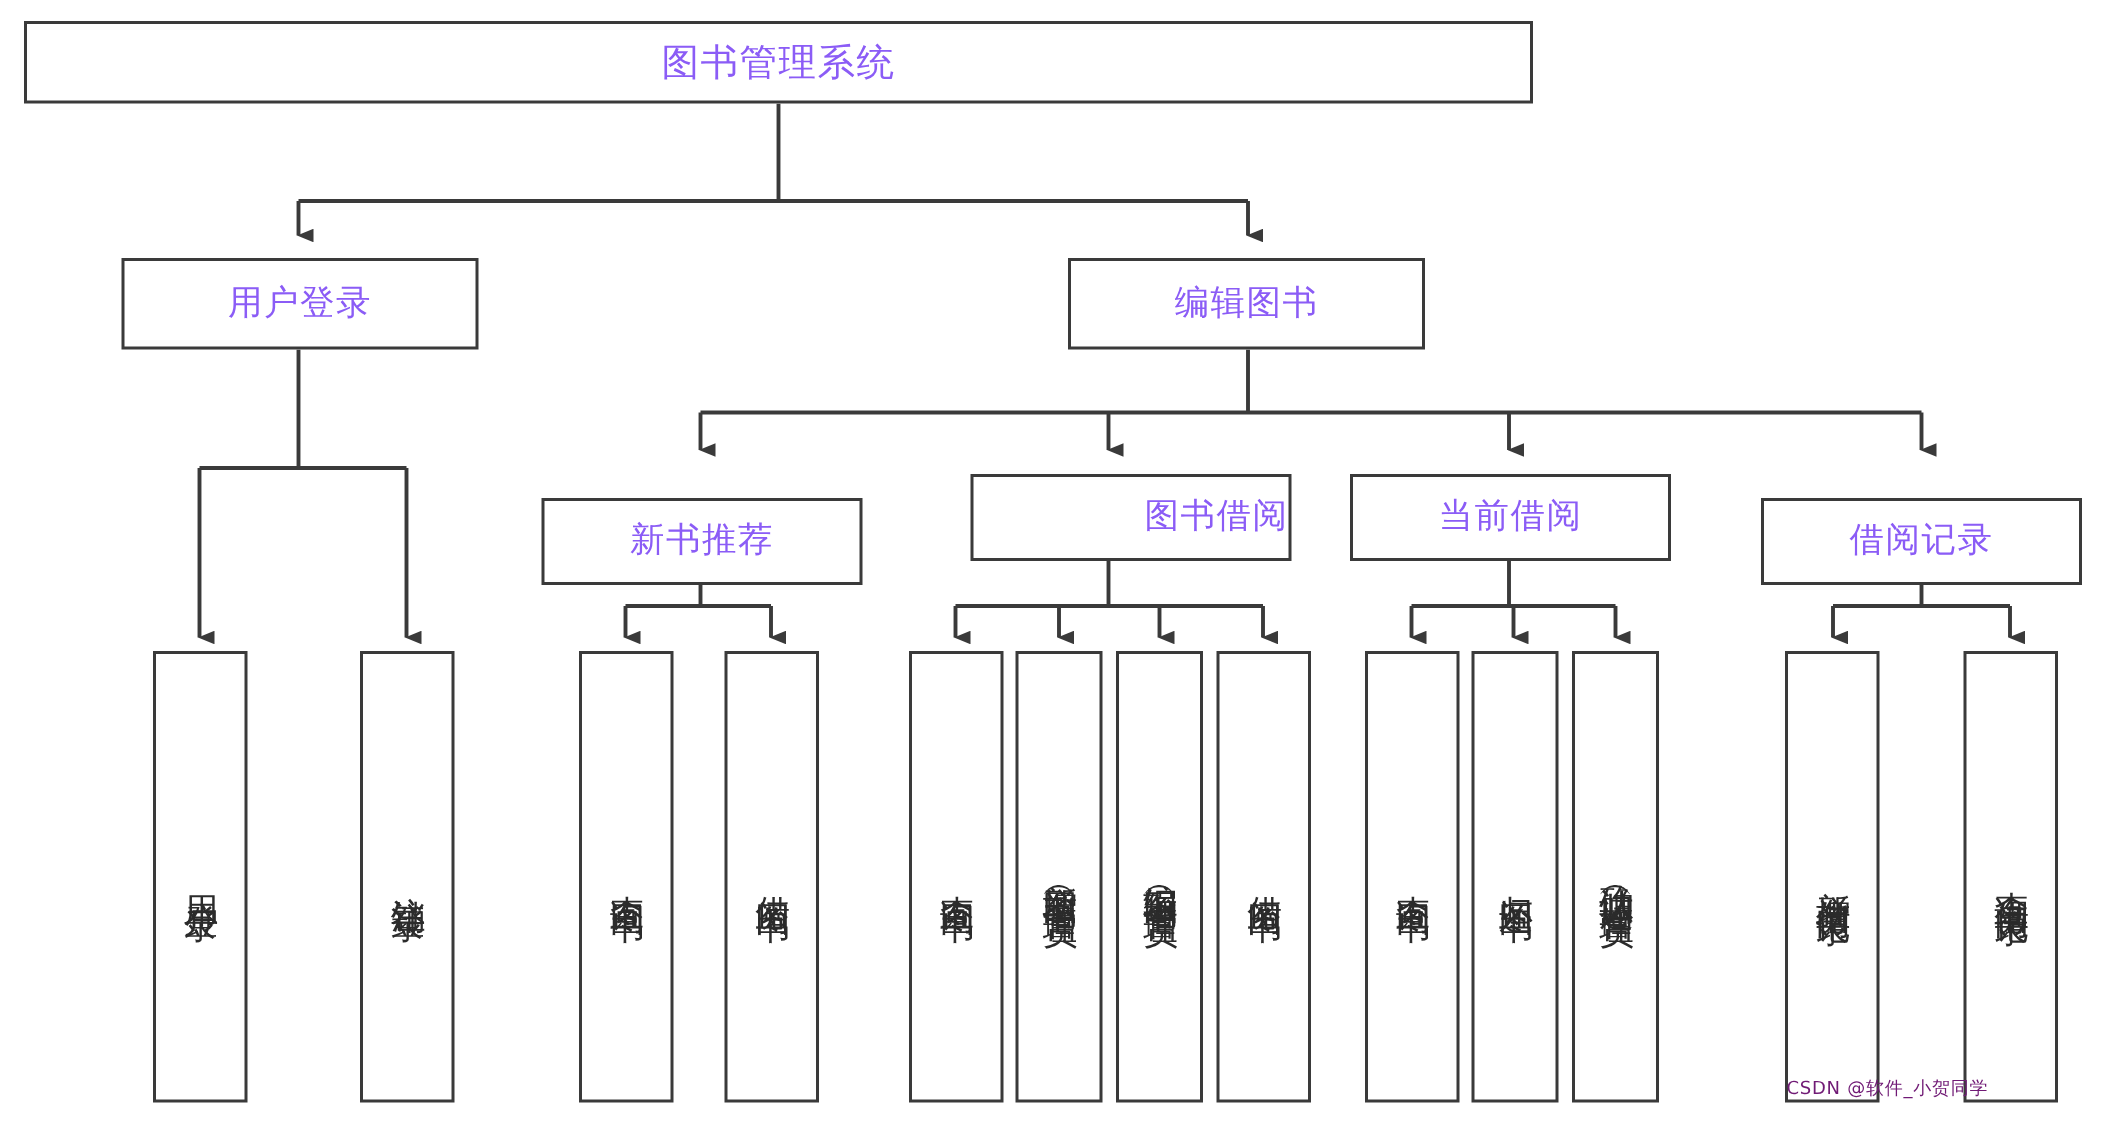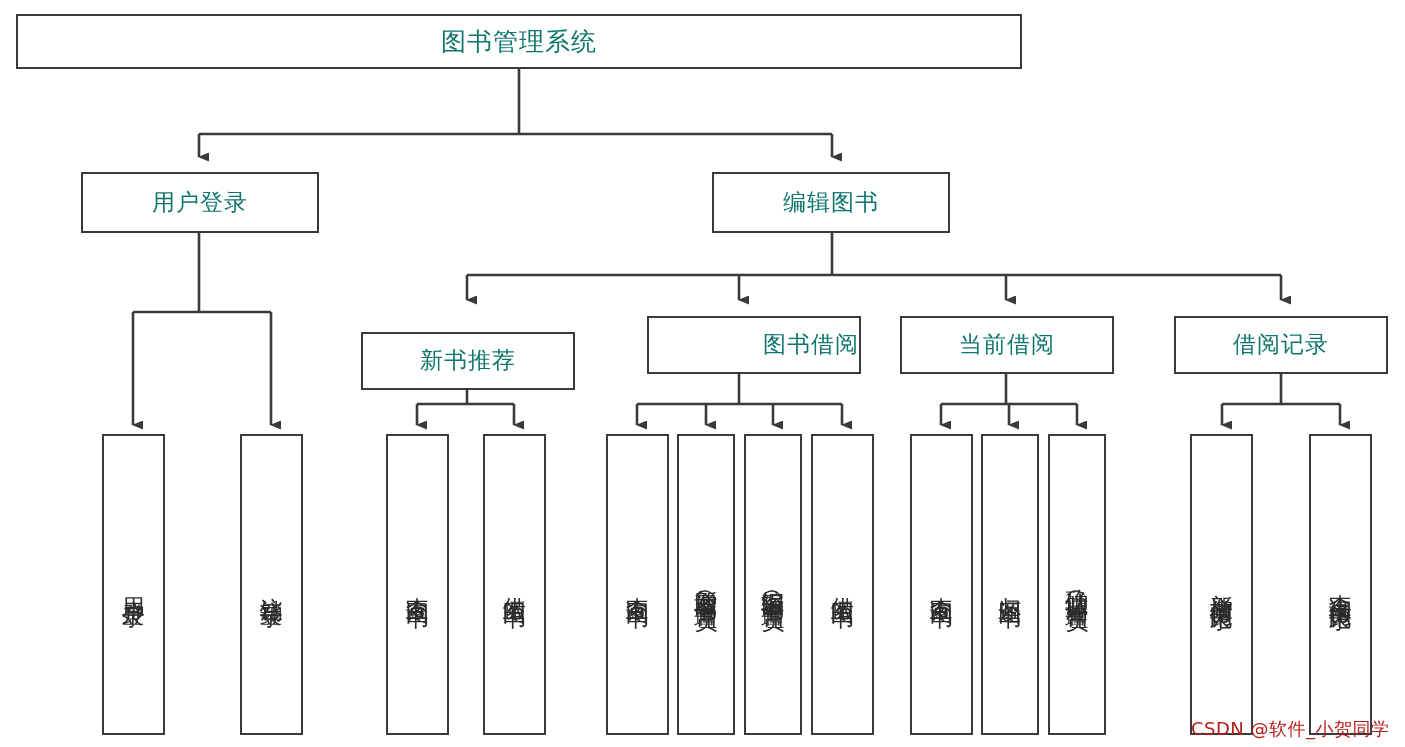--- a/index.html
+++ b/index.html
@@ -29,41 +29,41 @@
     box-sizing: border-box;
     background: #ffffff;
     border: 2.5px solid #3a3a3a;
     display: flex;
     align-items: center;
     justify-content: center;
     overflow: hidden;
   }
   .node-label-h {
     font-size: 23px;
-    color: #0f766e;
+    color: #8b5cf6;
     line-height: 1.1;
     white-space: nowrap;
     letter-spacing: 1px;
   }
   .node-label-v {
     font-size: 23px;
     color: #2b2b2b;
     writing-mode: vertical-rl;
     text-orientation: upright;
     letter-spacing: 3px;
     line-height: 1.15;
     white-space: nowrap;
   }
   .root-label {
     font-size: 25px;
   }
   .watermark {
     position: absolute;
-    font-size: 18px;
-    color: #b91c1c;
+    font-size: 12px;
+    color: #701a75;
     white-space: nowrap;
     letter-spacing: 0.5px;
   }
 </style>
 </head>
 <body>
 
 <div id="diagram-root">
 
   <svg class="layer" viewBox="0 0 1405 747" xmlns="http://www.w3.org/2000/svg">
@@ -133,21 +133,21 @@
   </div>
 
   <div class="node-box" style="left:647px; top:316px; width:214px; height:58px;justify-content:flex-end;">
     <span class="node-label-h">图书借阅</span>
   </div>
 
   <div class="node-box" style="left:900px; top:316px; width:214px; height:58px;">
     <span class="node-label-h">当前借阅</span>
   </div>
 
-  <div class="node-box" style="left:1174px; top:316px; width:214px; height:58px;">
+  <div class="node-box" style="left:1174px; top:332px; width:214px; height:58px;">
     <span class="node-label-h">借阅记录</span>
   </div>
 
   <div class="node-box" style="left:102px; top:434px; width:63px; height:301px;">
     <span class="node-label-v">用户登录</span>
   </div>
 
   <div class="node-box" style="left:240px; top:434px; width:63px; height:301px;">
     <span class="node-label-v">注销登录</span>
   </div>

